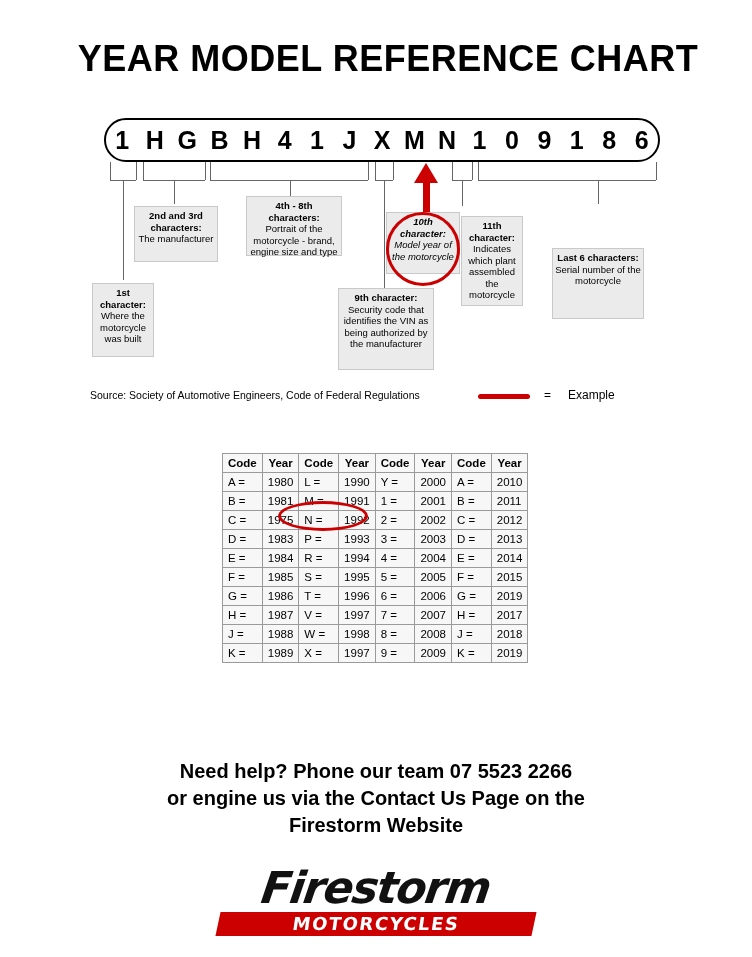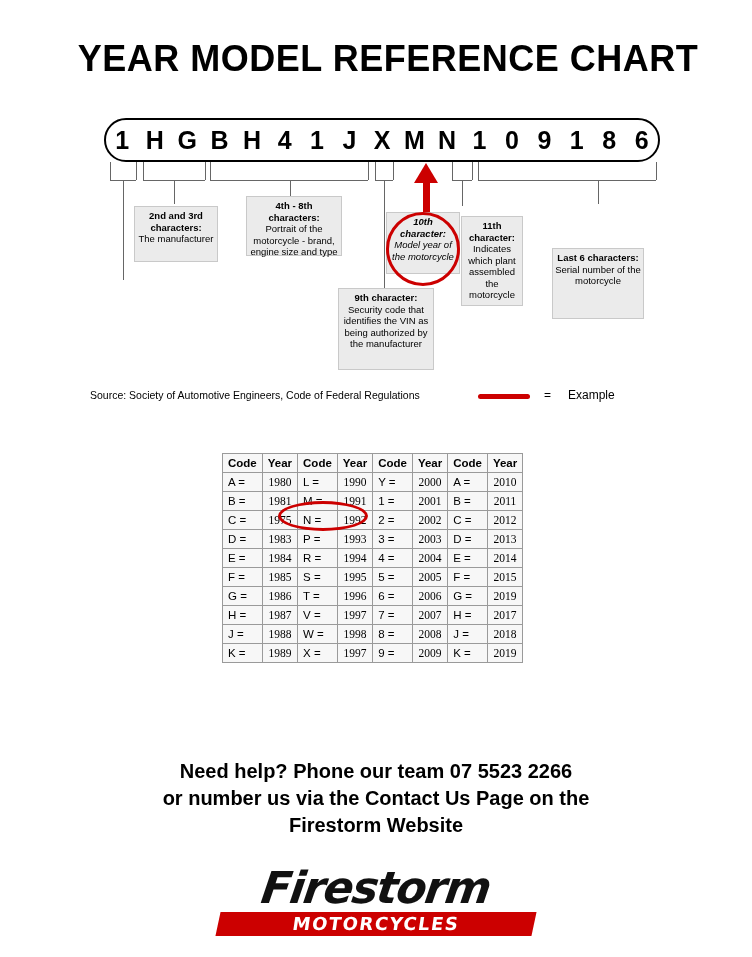--- a/index.html
+++ b/index.html
@@ -158,21 +158,21 @@
     text-align: left;
     font-weight: normal;
     background: #f7f7f7;
     white-space: nowrap;
   }
   table.codes th {
     font-weight: bold;
     text-align: center;
     font-size: 11.5px;
   }
-  table.codes td.year { text-align: center; font-family: Liberation Serif, serif; }
+  table.codes td.year { text-align: left; }
   #table-circle {
     position: absolute;
     left: 278px;
     top: 501px;
     width: 90px;
     height: 30px;
     border: 3px solid #cc0000;
     border-radius: 50%;
     box-sizing: border-box;
     pointer-events: none;
@@ -286,20 +286,24 @@
   <div class="rule vline" style="left:462px; top:180px; height:26px;"></div>
 
   <div class="rule vline" style="left:478px; top:162px; height:18px;"></div>
   <div class="rule hline" style="left:478px; top:180px; width:178px;"></div>
   <div class="rule vline" style="left:656px; top:162px; height:18px;"></div>
   <div class="rule vline" style="left:598px; top:180px; height:24px;"></div>
 
   <div id="vin-arrow-head"></div>
   <div id="vin-arrow-shaft"></div>
 
+  <div class="note" id="note-1st" style="left:92px; top:283px; width:62px; height:74px;">
+    <b>1st character:</b><br>
+    <span>Where the motorcycle was built</span>
+  </div>
 
   <div class="note" id="note-2-3" style="left:134px; top:206px; width:84px; height:56px;">
     <b>2nd and 3rd characters:</b><br>
     <span>The manufacturer</span>
   </div>
 
   <div class="note" id="note-4-8" style="left:246px; top:196px; width:96px; height:60px;">
     <b>4th - 8th characters:</b><br>
     <span>Portrait of the motorcycle - brand, engine size and type</span>
   </div>
@@ -446,21 +450,21 @@
           <td>K =</td>
           <td class="year">2019</td>
         </tr>
       </tbody>
     </table>
   </div>
   <div id="table-circle"></div>
 
   <div id="help">
     <div>Need help?  Phone our team 07 5523 2266</div>
-    <div>or number us via the Contact Us Page on the</div>
+    <div>or engine us via the Contact Us Page on the</div>
     <div>Firestorm Website</div>
   </div>
 
   <div id="logo">
     <div id="logo-top">Firestorm</div>
     <div id="logo-bottom">
       <span>MOTORCYCLES</span>
     </div>
   </div>
 

